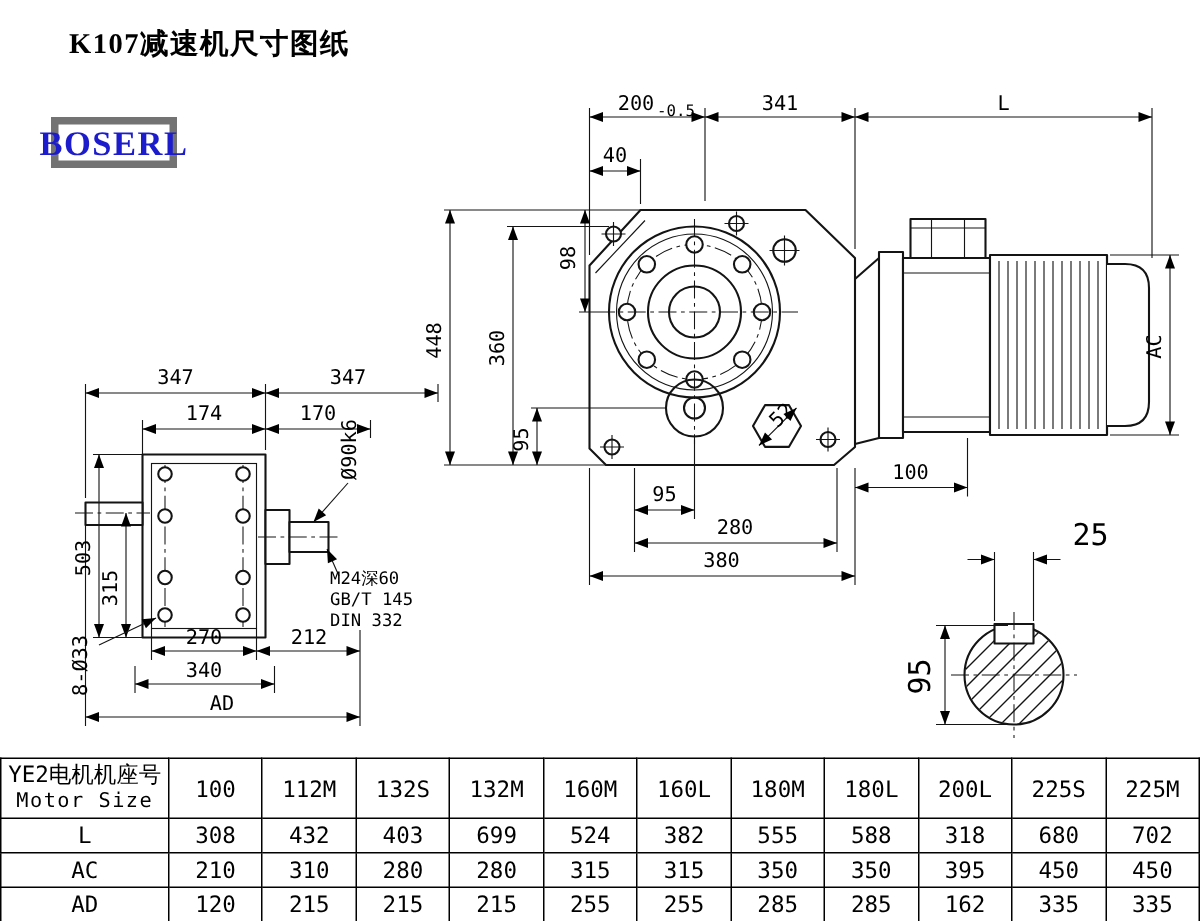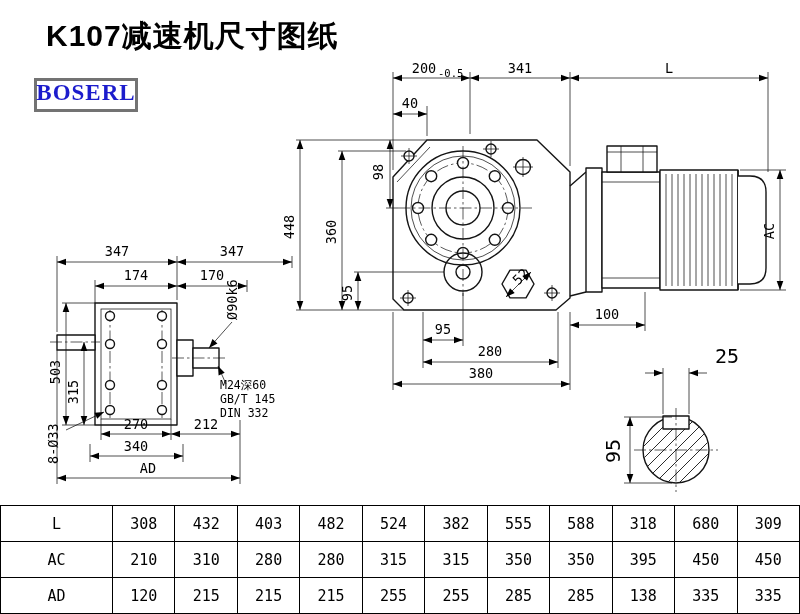--- a/index.html
+++ b/index.html
@@ -1,21 +1,21 @@
 <!DOCTYPE html>
 <html><head>
 <meta charset="utf-8">
 <style>
   *{margin:0;padding:0;box-sizing:border-box}
   html,body{width:800px;height:614px;background:#fff;overflow:hidden;position:relative;
     font-family:"Liberation Sans",sans-serif;color:#000}
-  .title{position:absolute;left:46px;top:16px;font-size:30px;font-weight:bold;
-    font-family:Liberation Sans, sans-serif;letter-spacing:1px;white-space:nowrap}
-  .logo-box{position:absolute;left:34px;top:78px;width:104px;height:34px;border:3px solid #737373;
-    background:#fff;display:flex;justify-content:center}
+  .title{position:absolute;left:46px;top:16px;font-size:19px;font-weight:bold;
+    font-family:Liberation Serif, serif;letter-spacing:1px;white-space:nowrap}
+  .logo-box{position:absolute;left:34px;top:78px;width:84px;height:34px;border:5px solid #737373;
+    background:#fff;display:flex;align-items:center;justify-content:center}
   .logo-box span{font-family:"Liberation Serif",serif;font-weight:bold;font-size:23px;
     color:#1c1ccc;letter-spacing:1px;line-height:1}
   svg.drawing{position:absolute;left:0;top:0}
   
   .ln{stroke:#141414;stroke-width:1.4;fill:none;stroke-linejoin:round}
   .lnf{stroke:#141414;stroke-width:1.4;fill:#fff;stroke-linejoin:round}
   .tn{stroke:#141414;stroke-width:0.75;fill:none}
   .cl{stroke:#141414;stroke-width:0.7;fill:none;stroke-dasharray:12 3 2.5 3}
   .hl{stroke:#141414;stroke-width:0.9}
   .dimt{font:13.5px "DejaVu Sans Mono","Liberation Mono",monospace;fill:#000;text-anchor:middle}
@@ -231,33 +231,50 @@
       <col>
       <col>
       <col>
       <col>
       <col>
       <col>
       <col>
       <col>
   </colgroup>
   <tbody>
+      <tr class="hdr">
+        <th class="size-head">
+          <div>YE2电机机座号</div>
+          <div class="en">Motor Size</div>
+        </th>
+        <th>100</th>
+        <th>112M</th>
+        <th>132S</th>
+        <th>132M</th>
+        <th>160M</th>
+        <th>160L</th>
+        <th>180M</th>
+        <th>180L</th>
+        <th>200L</th>
+        <th>225S</th>
+        <th>225M</th>
+      </tr>
       <tr>
         <td>L</td>
         <td>308</td>
         <td>432</td>
         <td>403</td>
-        <td>482</td>
+        <td>699</td>
         <td>524</td>
         <td>382</td>
         <td>555</td>
         <td>588</td>
         <td>318</td>
         <td>680</td>
-        <td>309</td>
+        <td>702</td>
       </tr>
       <tr>
         <td>AC</td>
         <td>210</td>
         <td>310</td>
         <td>280</td>
         <td>280</td>
         <td>315</td>
         <td>315</td>
         <td>350</td>
@@ -269,18 +286,18 @@
       <tr>
         <td>AD</td>
         <td>120</td>
         <td>215</td>
         <td>215</td>
         <td>215</td>
         <td>255</td>
         <td>255</td>
         <td>285</td>
         <td>285</td>
-        <td>138</td>
+        <td>162</td>
         <td>335</td>
         <td>335</td>
       </tr>
     </tbody>
 </table>
 
 </body></html>

